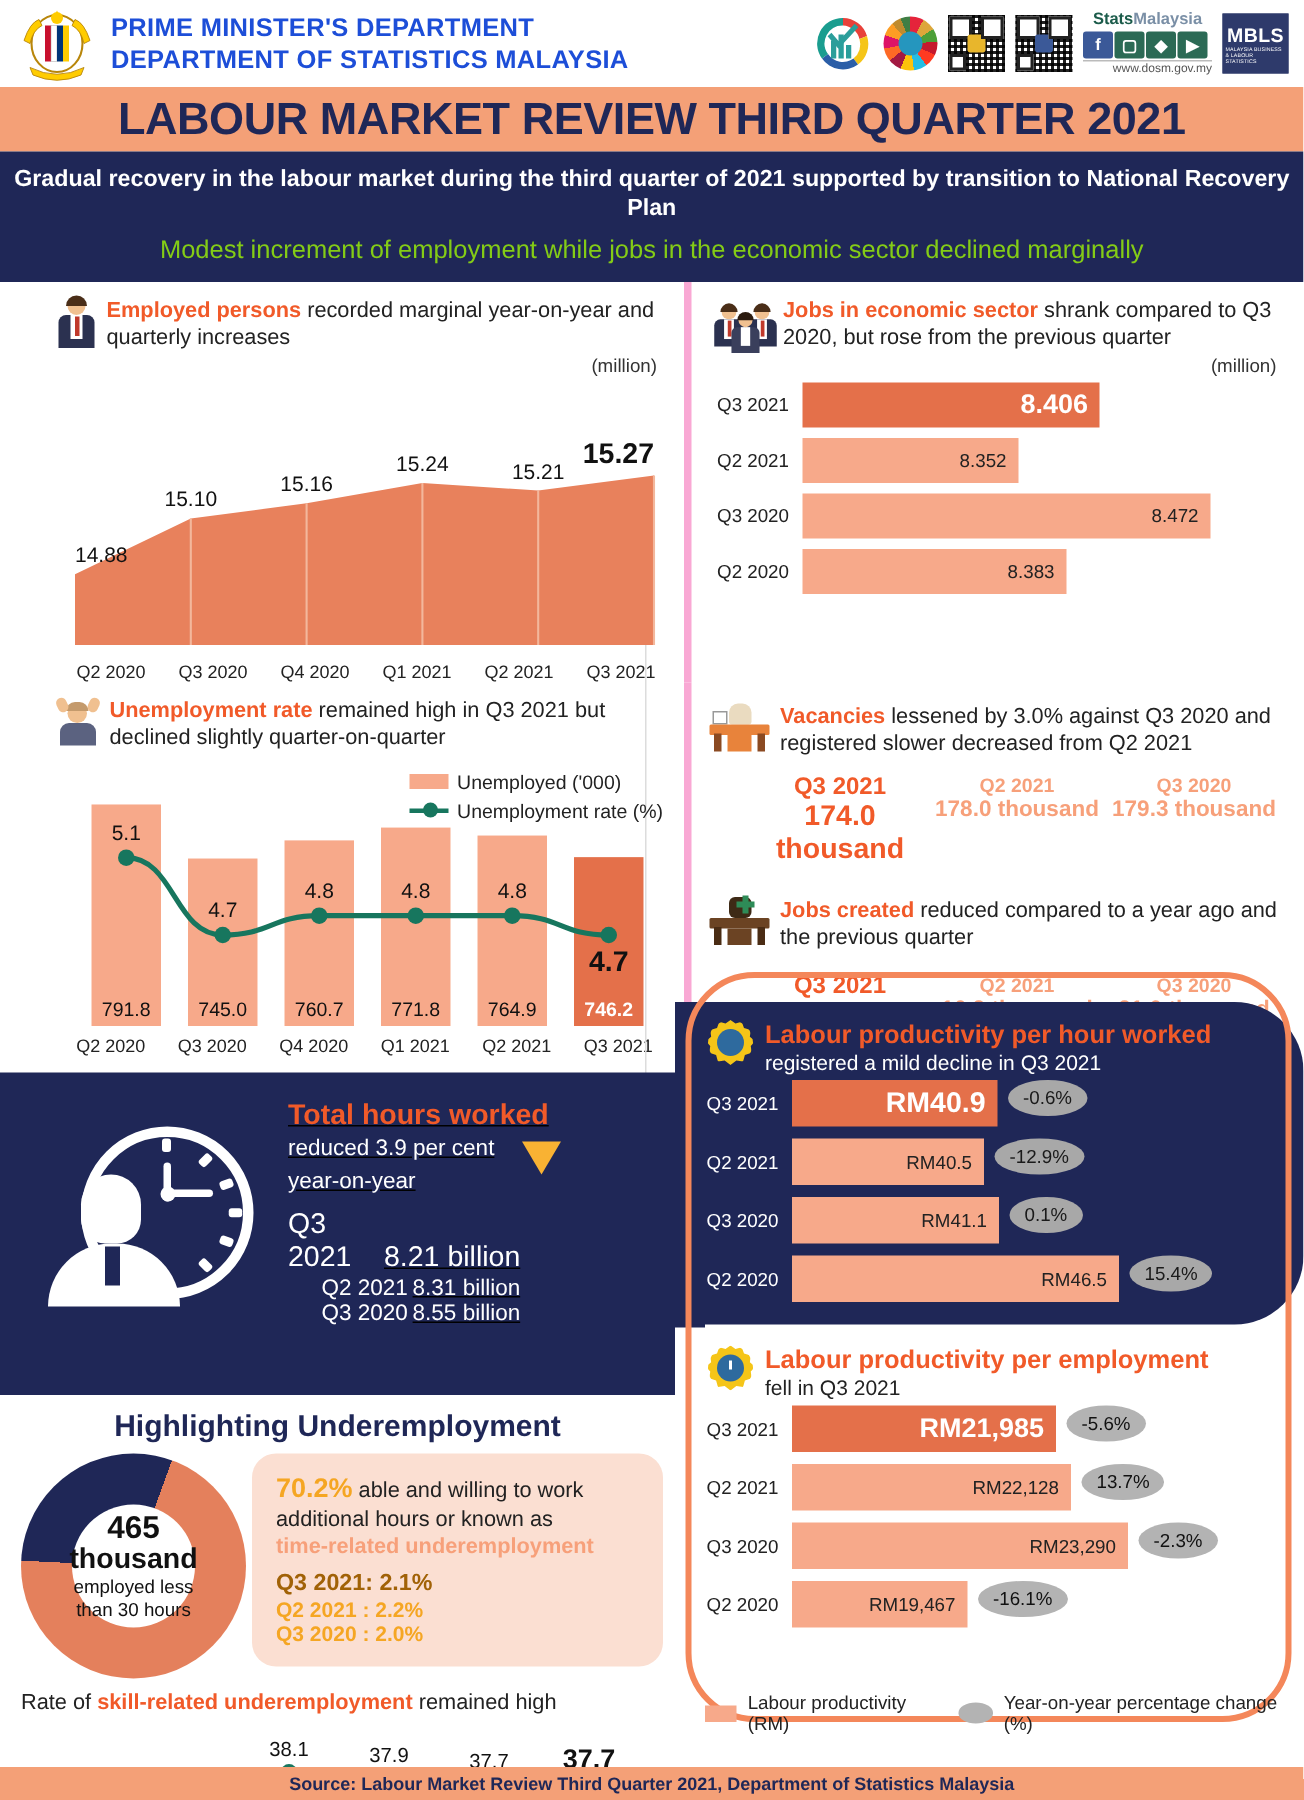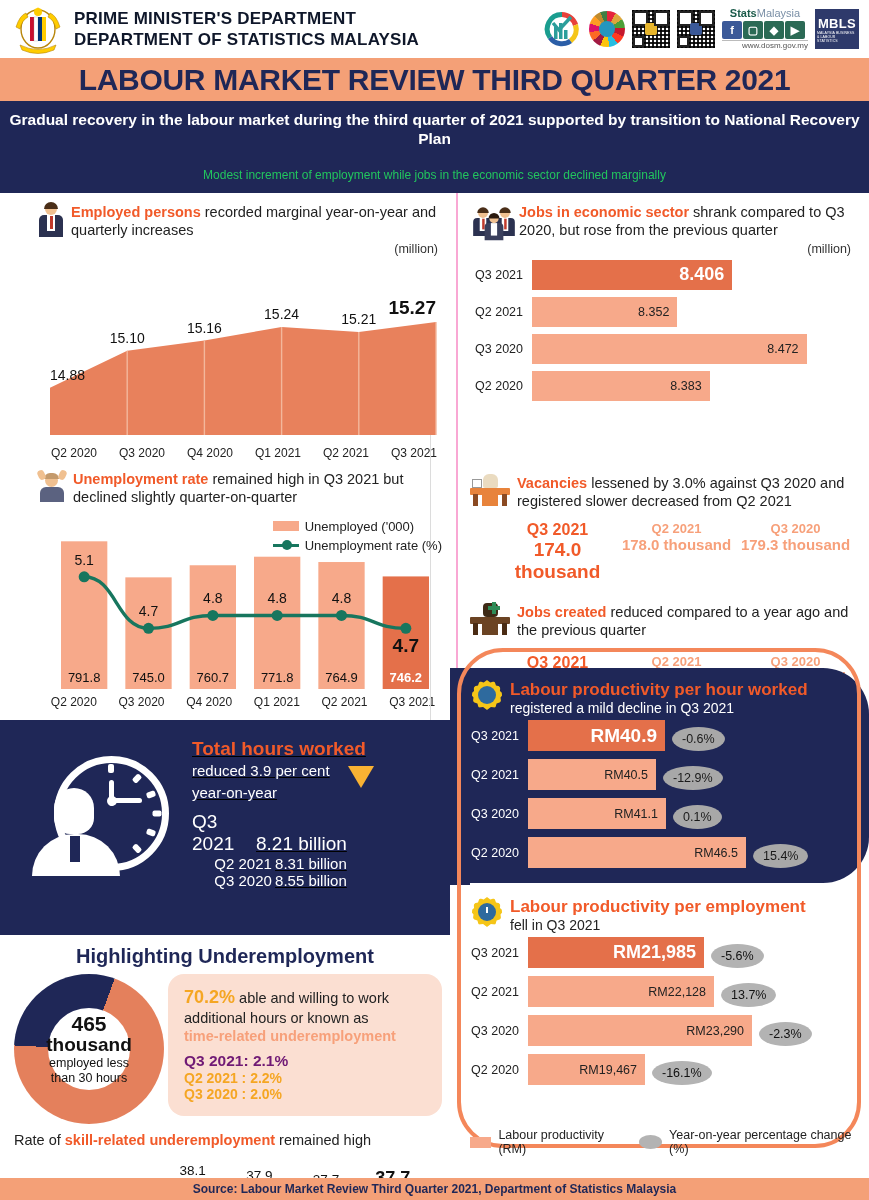--- a/index.html
+++ b/index.html
@@ -7,63 +7,63 @@
     width: 869px; height: 1200px;
     font-family: "Liberation Sans", sans-serif;
     background: #ffffff;
     position: relative;
     overflow: hidden;
   }
   
   .header { height: 58px; display:flex; align-items:center; padding: 0 10px; }
   .crest { width: 56px; height: 52px; flex:none; position:relative; }
   .dept-text { margin-left: 8px; }
-  .dept-text div { font-weight: bold; font-size: 17px; letter-spacing: .2px; color:#0f172a; line-height: 1.25; }
+  .dept-text div { font-weight: bold; font-size: 17px; letter-spacing: .2px; color:#1d4ed8; line-height: 1.25; }
   .logos { margin-left:auto; display:flex; align-items:center; gap:7px; }
   .logo-dosm { width:40px; height:40px; position:relative; }
   .sdg { width:36px;height:36px;border-radius:50%;position:relative;
         background: conic-gradient(#e5243b 0 8%, #dda63a 8% 16%, #4c9f38 16% 24%, #c5192d 24% 32%,
         #ff3a21 32% 40%, #26bde2 40% 48%, #fcc30b 48% 56%, #a21942 56% 64%, #fd6925 64% 72%,
         #dd1367 72% 80%, #fd9d24 80% 88%, #bf8b2e 88% 94%, #3f7e44 94% 100%); }
   .sdg::after{content:"";position:absolute;inset:10px;border-radius:50%;background:#2596be;}
   .qr { width:38px; height:38px; background:
         repeating-linear-gradient(0deg,#222 0 2px,#fff 2px 4px),
         repeating-linear-gradient(90deg,#222 0 2px,transparent 2px 4px);
         background-blend-mode: multiply; position:relative; }
   .qr::before,.qr::after{content:"";position:absolute;width:11px;height:11px;border:2.5px solid #222;background:#fff;}
   .qr::before{top:1px;left:1px;} .qr::after{top:1px;right:1px;}
   .qr i{position:absolute;bottom:1px;left:1px;width:11px;height:11px;border:2.5px solid #222;background:#fff;}
   .qr b{position:absolute;top:13px;left:13px;width:12px;height:12px;background:#e8b62c;border-radius:2px;}
   .qr2 b{background:#3b5998;}
   .statsblk { width:86px; }
   .statsblk .sm { font-size:11px; font-weight:bold; color:#1b5b4a; text-align:center; line-height:1; }
-  .statsblk .sm span{ color:#7a8fa6; font-weight:normal; }
+  .statsblk .sm span{ color:#7a8fa6; font-weight:bold; }
   .socials { display:flex; gap:1px; margin-top:2px; }
   .soc { width:20px;height:18px;display:flex;align-items:center;justify-content:center;
          color:#fff;font-size:11px;font-weight:bold;border-radius:2px;}
   .soc.fb{background:#3b5998;} .soc.ig{background:#2b6a55;}
   .soc.tw{background:#2b6a55;} .soc.yt{background:#2b6a55;}
   .weburl{font-size:8px;color:#555;text-align:right;border-top:1px solid #bbb;margin-top:1px;}
   .mbls{width:44px;height:40px;background:#2e3a6b;color:#fff;display:flex;flex-direction:column;
         align-items:center;justify-content:center;border:2px solid #2e3a6b;}
   .mbls .t{font-size:13px;font-weight:bold;letter-spacing:.3px;}
   .mbls .s{font-size:3.5px;letter-spacing:.1px;}
 
   
   .title-band { background:#F4A077; height:43px; display:flex; align-items:center; justify-content:center; }
   .title-band h1 { color:#1F2757; font-size:30px; font-weight:bold; letter-spacing:-.3px; }
   .sub-band { background:#1F2757; padding:9px 6px 11px; text-align:center; }
   .sub-band .l1 { color:#fff; font-size:15.5px; font-weight:bold; line-height:1.25;}
-  .sub-band .l2 { color:#22c55e; font-size:12px; font-weight:normal; margin-top:19px;}
+  .sub-band .l2 { color:#84cc16; font-size:17px; font-weight:normal; margin-top:8px;}
 
   
   .body-wrap { position:relative; }
   .row { display:flex;padding-left:26px; }
   .col-l { width:430px; }
-  .col-r { width:439px; border-left:2px solid #f9a8d4; }
+  .col-r { width:439px; border-left:5px solid #f9a8d4; }
 
   .sec-head { display:flex; gap:7px; padding:10px 12px 2px; align-items:flex-start;}
   .sec-head .txt { font-size:14.5px; line-height:1.28; color:#222; }
   .sec-head .txt b { color:#F15A29; font-weight:bold; }
   .unit { font-size:12.5px; color:#333; text-align:right; padding-right:18px; }
 
   
   .ico { flex:none; position:relative; }
   .person { width:26px; height:34px; }
   .p-head { position:absolute; left:7px; top:0; width:12px;height:12px;border-radius:50%;background:#f0c090;}
@@ -149,21 +149,21 @@
            background: conic-gradient(from 20deg, #E4805C 0 70.2%, #1F2757 70.2% 100%);}
   .donut::after{content:"";position:absolute;inset:34px;border-radius:50%;background:#fff;}
   .donut-txt{position:absolute;inset:0;display:flex;flex-direction:column;align-items:center;justify-content:center;z-index:2;}
   .donut-txt .n{font-size:21px;font-weight:bold;color:#111;line-height:1.05;}
   .donut-txt .u{font-size:19px;font-weight:bold;color:#111;line-height:1.1;}
   .donut-txt .d{font-size:12.5px;color:#111;line-height:1.2;text-align:center;}
   .ue-card { background:#FBDFD2; border-radius:16px; margin-left:4px; padding:12px 14px 14px 16px; flex:1; }
   .ue-card .l1 { font-size:14.5px; color:#222; line-height:1.3;}
   .ue-card .l1 b { font-size:18px; color:#F5A623; font-weight:bold;}
   .ue-card .l2 { font-size:14.5px; color:#F7A07A; font-weight:bold; }
-  .ue-card .q1 { font-size:15.5px; font-weight:bold; color:#701a75; margin-top:8px;}
+  .ue-card .q1 { font-size:15.5px; font-weight:bold; color:#a16207; margin-top:8px;}
   .ue-card .q2 { font-size:14px; font-weight:bold; color:#F5A623; }
 
   
   .skill-head { font-size:14.5px; padding:8px 0 0 14px; color:#222;}
   .skill-head b { color:#F15A29; }
   .skill-chart{position:relative;height:95px;margin:0 10px 0 10px;}
 
   
   .orange-frame { position:absolute; left:457px; top:648px; width:404px; height:500px;
                   border:4px solid #F4875A; border-radius:46px; z-index:3; pointer-events:none;}
@@ -179,21 +179,21 @@
   .gear .c{position:absolute;inset:6px;border-radius:50%;background:#2E6A9E;}
   .gear.clock .c::after{content:"";position:absolute;left:8px;top:4px;width:2px;height:6px;background:#fff;}
   .prod-head .t b{font-size:17px;font-weight:bold;color:#F15A29;display:block;line-height:1.2;}
   .prod-head .t s{font-size:14px;text-decoration:none;display:block;}
   .prod-navy .prod-head .t s{color:#fff;}
   .prod-white .prod-head .t s{color:#222;}
 
   .pbar-row{display:flex;align-items:center;height:31px;margin-bottom:8px;padding-left:16px;}
   .pbar-lbl{width:62px;font-size:12.5px;text-align:right;padding-right:9px;}
   .prod-navy .pbar-lbl{color:#fff;} .prod-white .pbar-lbl{color:#222;}
-  .pbar-wrap{display:flex;align-items:flex-end;}
+  .pbar-wrap{display:flex;align-items:flex-start;}
   .pbar{height:31px;background:#F7A98A;display:flex;align-items:center;justify-content:flex-end;padding-right:8px;font-size:12.5px;color:#222;}
   .pbar.hl{background:#E4704A;color:#fff;font-weight:bold;}
   .bubble{margin-left:7px;background:#B0B0B0;color:#fff;font-size:12.5px;border-radius:50%/50%;
           padding:5px 10px;white-space:nowrap;}
   .prod-navy .bubble{background:#A8A8A8;color:#1a1a1a;}
   .prod-white .bubble{background:#B3B3B3;color:#111;}
   .prod-legend{position:absolute;left:470px;top:1128px;display:flex;align-items:center;gap:7px;font-size:12.5px;color:#222;z-index:4;}
   .pl-sq{width:22px;height:11px;background:#F7A98A;display:inline-block;}
   .pl-ov{width:24px;height:14px;background:#B3B3B3;border-radius:50%;display:inline-block;}
 

